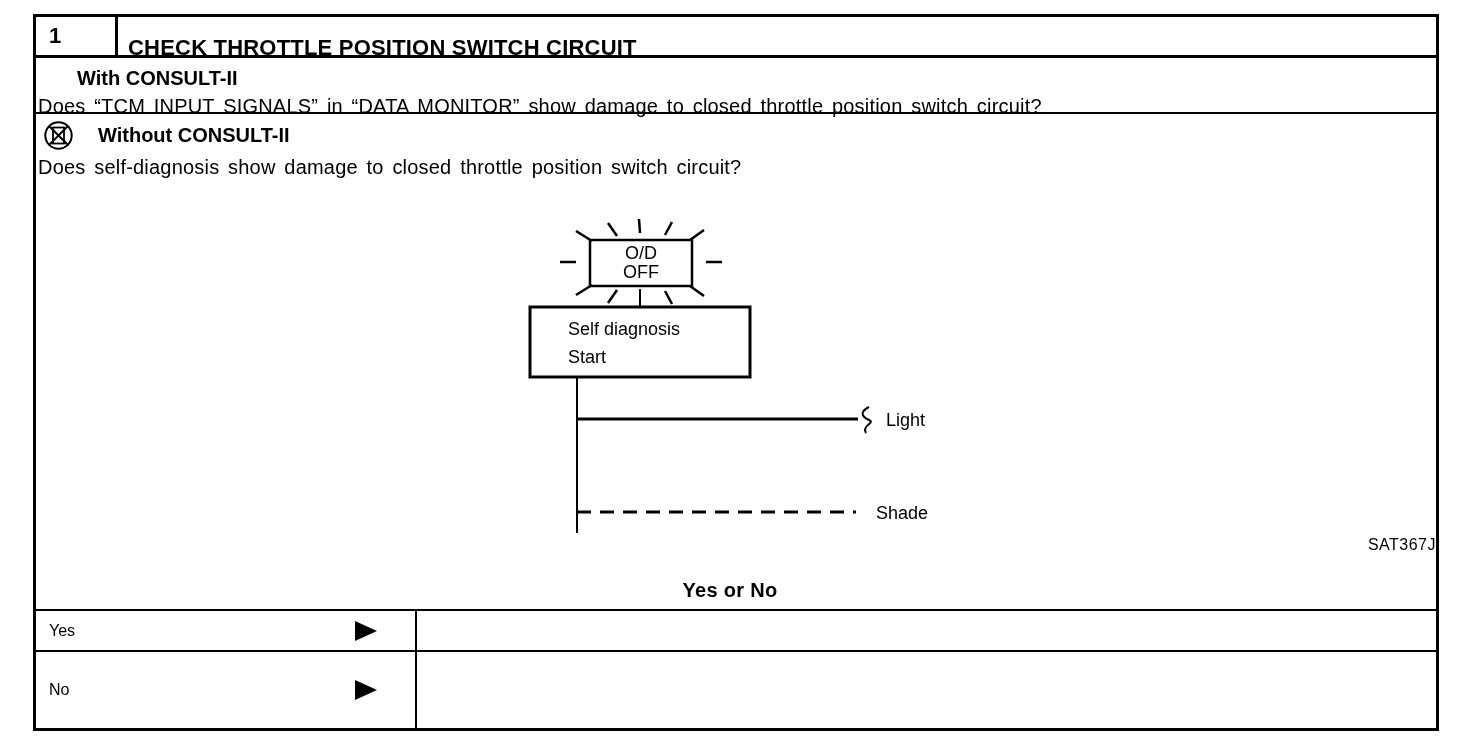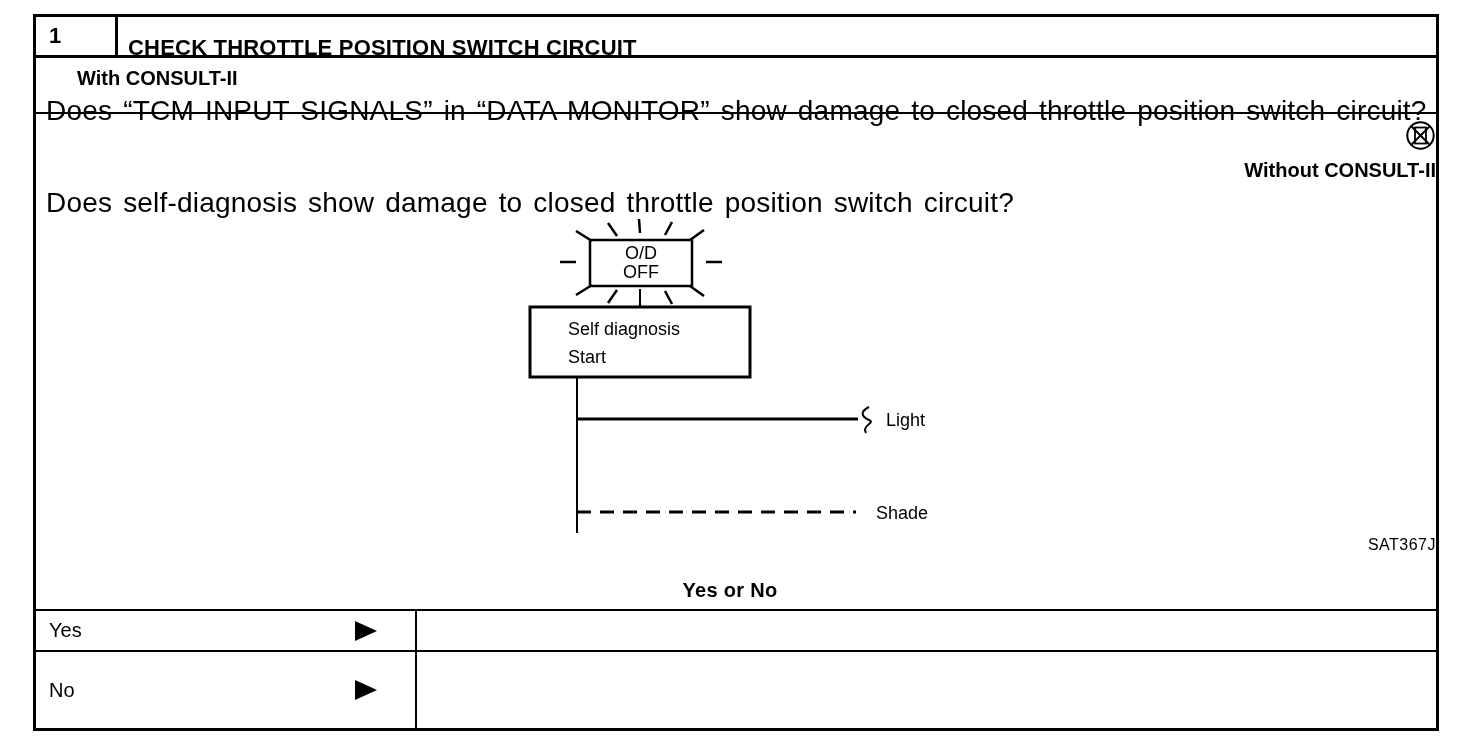--- a/index.html
+++ b/index.html
@@ -27,42 +27,42 @@
     font-weight:bold; font-size:22px;
   }
   .cell-title {
     flex:1; display:flex; align-items:center; padding-left:10px;
     font-weight:bold; font-size:22px; letter-spacing:0.2px;margin-top:24px;
   }
   
   .sect-with { height:56px; flex:0 0 auto; border-bottom:2px solid #000; padding-top:9px; }
   .sect-with .sect-heading { margin-left:41px; font-weight:bold; font-size:20px; }
   .question {
-    margin-left:10px; margin-top:5px;
-    font-size:28px; letter-spacing:0.2px; word-spacing:3px;
+    margin-left:2px; margin-top:5px;
+    font-size:20px; letter-spacing:0.2px; word-spacing:3px;
   }
   .sect-without { height:497px; flex:0 0 auto; border-bottom:2px solid #000; position:relative; padding-top:6px; }
   .sect-without .sect-heading {
-    margin-left:7px; display:flex; align-items:flex-end; gap:8px;
-    font-weight:bold; font-size:20px;flex-direction:column;
+    margin-left:7px; display:flex; align-items:center; gap:24px;
+    font-weight:bold; font-size:20px;
   }
   .icon-noconsult { width:31px; height:31px; flex:0 0 auto; display:block; }
   
   .diagram { position:absolute; left:484px; top:101px; }
   .diagram text { font-family:"Liberation Sans", sans-serif; fill:#000; }
   .figure-id {
     position:absolute; right:0; top:422px;
     font-size:16px; letter-spacing:0.5px;
   }
   .decision {
     position:absolute; left:0; right:12px; bottom:7px;
     text-align:center; font-weight:bold; font-size:20px; letter-spacing:0.3px;
   }
   
-  .outcome-row { height:41px; flex:0 0 auto; border-bottom:2px solid #000; display:flex; font-size:20px; }
+  .outcome-row { height:41px; flex:0 0 auto; border-bottom:2px solid #000; display:flex; font-size:16px; }
   .outcome-row.last { border-bottom:none; flex:1 1 auto; }
   .answer-cell {
     width:381px; border-right:2px solid #000;
     display:flex; align-items:center; justify-content:space-between;
     padding:0 36px 0 13px;
   }
   .action-cell { flex:1; display:flex; align-items:center; padding-left:11px; letter-spacing:0.2px; }
   .arrow-icon { width:26px; height:24px; display:block; }
 </style>
 </head>

